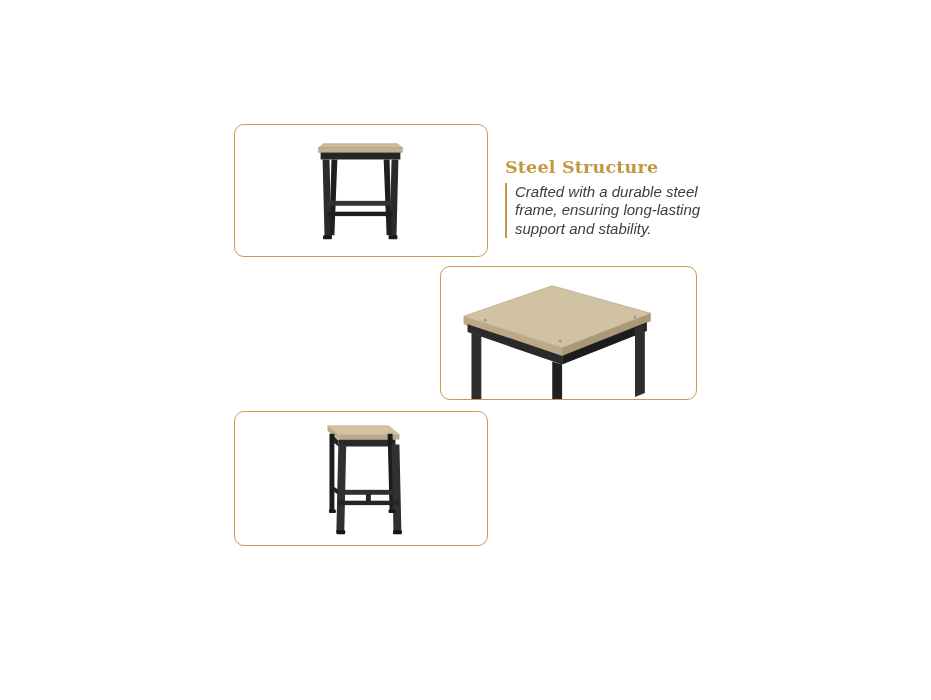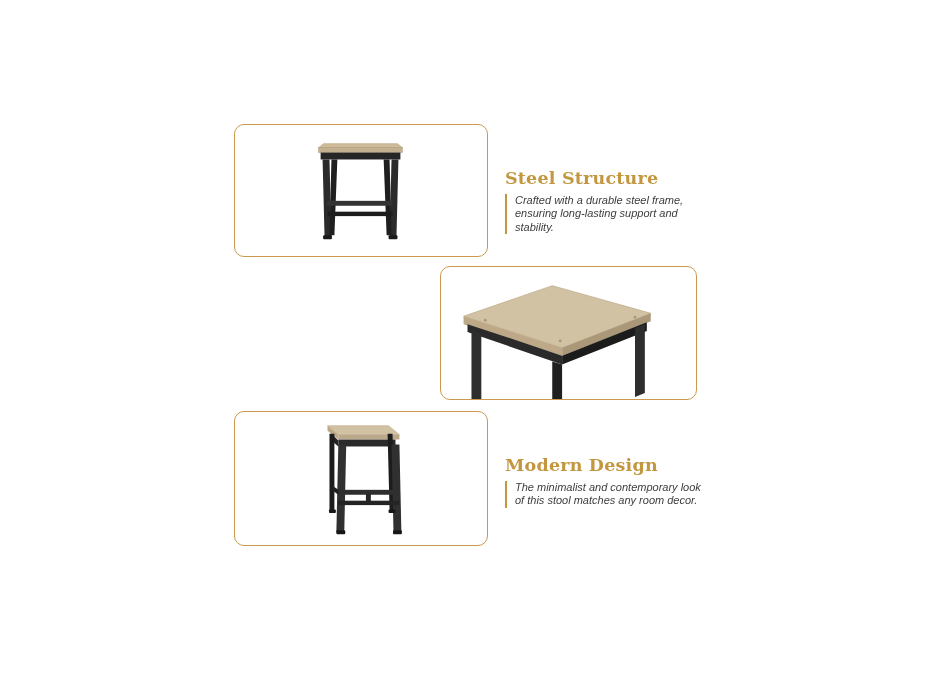--- a/index.html
+++ b/index.html
@@ -44,29 +44,29 @@
   .tb-1 { left: 505px; top: 156px; }
   .tb-2 { left: 236px; top: 298px; }
   .tb-3 { left: 505px; top: 443px; }
 
   .feature-title {
     font-family: "DejaVu Serif", "Liberation Serif", serif;
     font-weight: bold;
     font-size: 17.5px;
     color: #c2973f;
     letter-spacing: 0.2px;
-    margin: 12px 0 6px 0;
+    margin: 1px 0 6px 0;
     white-space: nowrap;
   }
   .feature-desc {
     border-left: 2px solid #c2973f;
     padding-left: 8px;
     font-family: "Liberation Sans", sans-serif;
     font-style: italic;
-    font-size: 11px;
+    font-size: 15px;
     line-height: 1.22;
     color: #3d3d3d;
     margin: 0;
     max-width: 197px;
   }
 
   
   .art {
     position: absolute;
     left: 0; top: 0;
@@ -156,18 +156,14 @@
 
       <rect x="132" y="83" width="5" height="8" fill="#262626"></rect>
 
       <rect x="102" y="120" width="9" height="4" rx="1" fill="#171717"></rect>
       <rect x="159.5" y="120" width="9" height="4" rx="1" fill="#171717"></rect>
       <rect x="94.5" y="99" width="7" height="3.5" rx="1" fill="#171717"></rect>
       <rect x="155" y="99" width="7" height="3.5" rx="1" fill="#171717"></rect>
     </svg>
   </div>
 
-  <div class="text-block tb-3">
-    <h3 class="feature-title">Modern Design</h3>
-    <p class="feature-desc">The minimalist and contemporary look of this stool matches any room decor.</p>
-  </div>
 
 </div>
 
 </body></html>

